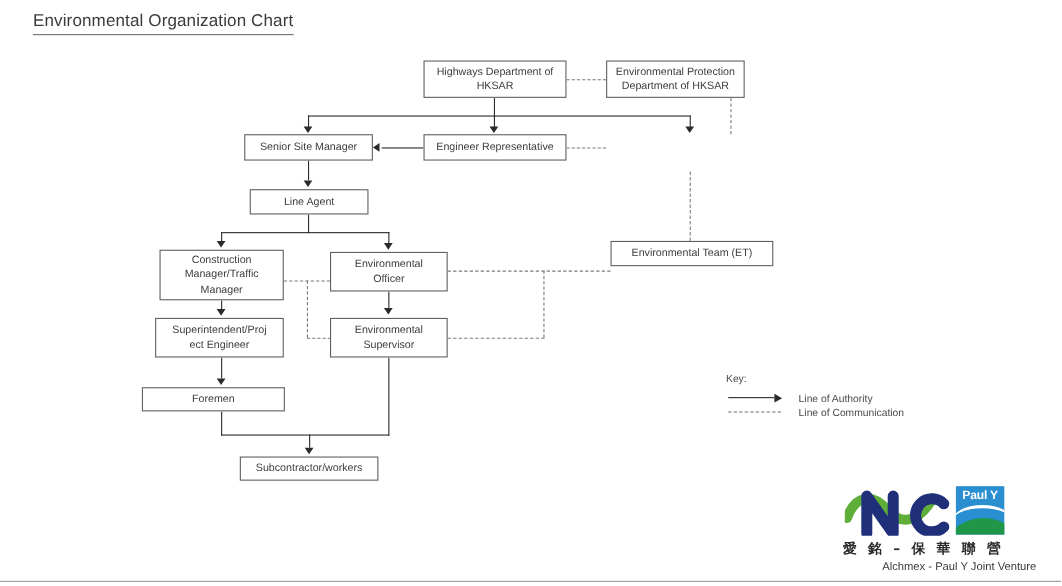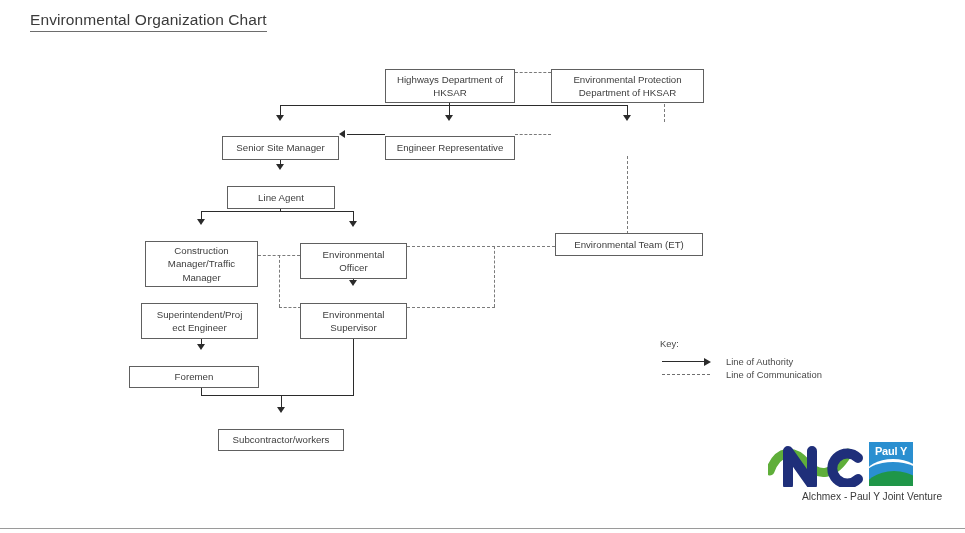--- a/index.html
+++ b/index.html
@@ -40,21 +40,20 @@
     display: flex;
     align-items: center;
     justify-content: center;
     text-align: center;
     font-size: 9.7px;
     line-height: 13.4px;
     color: #3d3d3d;
     padding: 2px 4px;
     z-index: 4;
     white-space: pre-line;
-    margin-top: 14px;
   }
   .node.tall-pad { padding: 3px 5px; }
   
   .ln {
     position: absolute;
     background: #2b2b2b;
     z-index: 2;
   }
   .ln.h { height: 1.4px; }
   .ln.v { width: 1.4px; }
@@ -229,21 +228,21 @@
 
   <div class="ln v" style="left:201px; top:374px; height:22px;"></div>
   <div class="ln v" style="left:353px; top:325px; height:71px;"></div>
   <div class="ln h" style="left:201px; top:395px; width:153px;"></div>
   <div class="ln v" style="left:281px; top:395px; height:12px;"></div>
   <div class="arrow-d" style="left:276.8px; top:407px;"></div>
 
   <div class="node tall-pad" style="left:385px; top:55px; width:130px; height:34px;">Highways Department of
 HKSAR</div>
 
-  <div class="node tall-pad" style="left:551px; top:55px; width:153px; height:34px;">Environmental Protection
+  <div class="node tall-pad" style="left:551px; top:55px; width:126px; height:34px;">Environmental Protection
 Department of HKSAR</div>
 
   <div class="node" style="left:222px; top:122px; width:117px; height:24px;">Senior Site Manager</div>
 
   <div class="node" style="left:385px; top:122px; width:130px; height:24px;">Engineer Representative</div>
 
 
   <div class="node" style="left:227px; top:172px; width:108px; height:23px;">Line Agent</div>
 
   <div class="node" style="left:145px; top:227px; width:113px; height:46px;">Construction
@@ -294,18 +293,19 @@
         <path d="M90 17 A 15 15 0 1 0 90 38" fill="none" stroke="#1f2f7a" stroke-width="10" stroke-linecap="round"></path>
       </svg>
 
       <div id="pauly-mark">
         <div id="pauly-text">Paul Y</div>
         <div id="pauly-hill"></div>
         <div id="pauly-wave"></div>
       </div>
 
     </div>
+    <div id="logo-cn">愛 銘 – 保 華 聯 營</div>
     <div id="logo-en">Alchmex - Paul Y Joint Venture</div>
   </div>
 
   <div id="footer-rule"></div>
 
 </div>
 
 </body></html>

